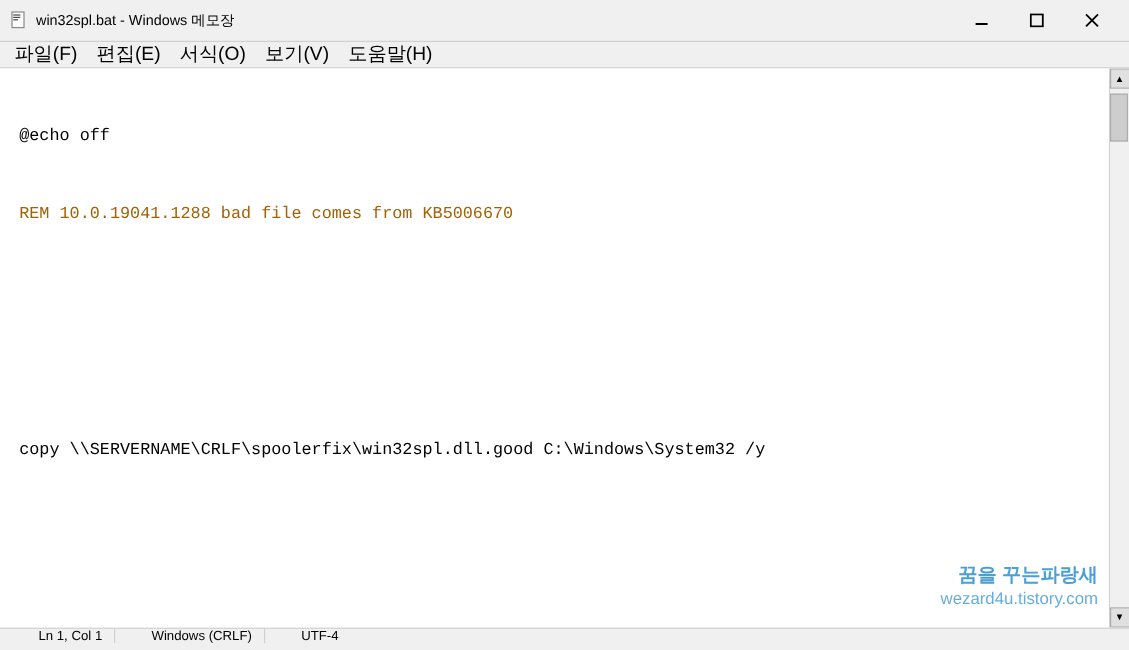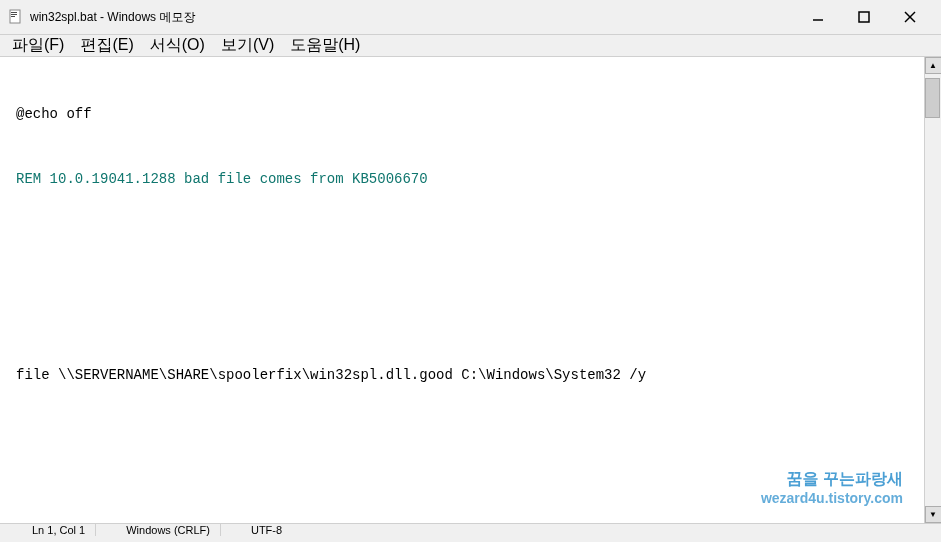--- a/index.html
+++ b/index.html
@@ -143,39 +143,39 @@
     .status-item {
       padding: 0 10px;
       border-right: 1px solid #d0d0d0;
     }
     .status-item:last-child { border-right: none; }
 
     
     .watermark {
       position: absolute;
       bottom: 36px;
-      right: 38px;
+      right: 26px;
       text-align: right;
       pointer-events: none;
     }
     .watermark-line1 {
       font-size: 16px;
       font-weight: bold;
       color: #4a9fd4;
       font-family: '맑은 고딕', 'Malgun Gothic', sans-serif;
     }
     .watermark-line2 {
       font-size: 14px;
-      font-weight: bold;
+      font-weight: normal;
       color: #4a9fd4;
       font-family: 'Arial', sans-serif;
       opacity: 0.85;
     }
 
-    .highlight-blue { color: #0f766e; }
+    .highlight-blue { color: #a16207; }
   </style>
 </head>
 <body>
 
 <div class="title-bar">
   <div class="title-bar-icon">
     <svg width="16" height="16" viewBox="0 0 16 16">
       <rect x="2" y="1" width="10" height="13" fill="white" stroke="#888" stroke-width="1"></rect>
       <rect x="3" y="3" width="6" height="1" fill="#4a4a4a"></rect>
       <rect x="3" y="5" width="6" height="1" fill="#4a4a4a"></rect>
@@ -210,21 +210,21 @@
   <span class="menu-item">보기(V)</span>
   <span class="menu-item">도움말(H)</span>
 </div>
 
 <div class="editor-container">
   <div class="editor-content">
     <span class="line">@echo off</span>
     <span class="line"><span class="highlight-blue">REM 10.0.19041.1288 bad file comes from KB5006670</span></span>
     <span class="line"> </span>
     <span class="line"> </span>
-    <span class="line">file \\SERVERNAME\SHARE\spoolerfix\win32spl.dll.good C:\Windows\System32 /y</span>
+    <span class="line">copy \\SERVERNAME\CRLF\spoolerfix\win32spl.dll.good C:\Windows\System32 /y</span>
     <span class="line"> </span>
     
     
     
     
     
     
     
     
     
@@ -245,14 +245,14 @@
 
   <div class="watermark">
     <div class="watermark-line1">꿈을 꾸는파랑새</div>
     <div class="watermark-line2">wezard4u.tistory.com</div>
   </div>
 </div>
 
 <div class="status-bar">
   <span class="status-item">Ln 1, Col 1</span>
   <span class="status-item">Windows (CRLF)</span>
-  <span class="status-item">UTF-8</span>
+  <span class="status-item">UTF-4</span>
 </div>
 
 </body></html>

